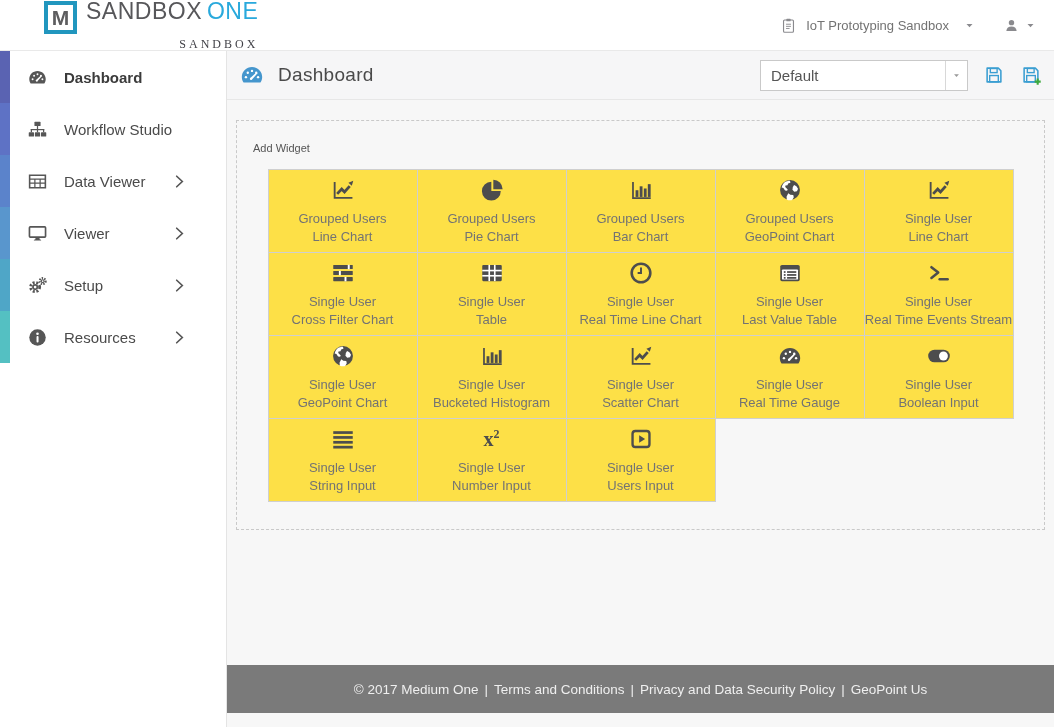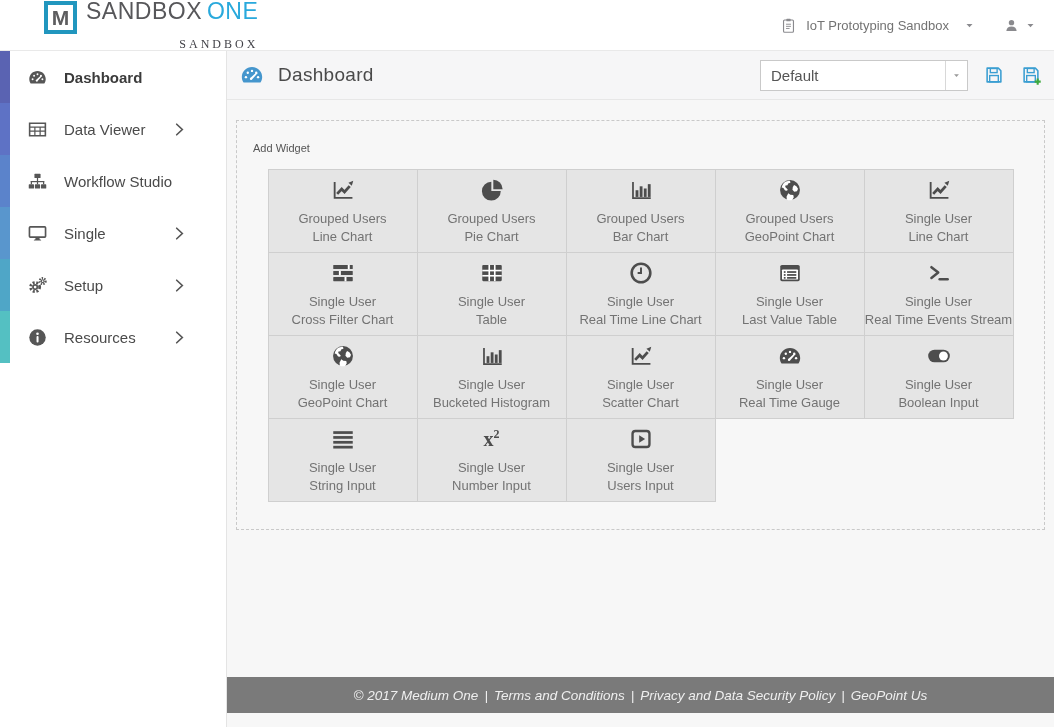--- a/index.html
+++ b/index.html
@@ -77,34 +77,34 @@
 
   
   .content { padding:20px 9px 0; }
   .panel { border:1px dashed #c9c9c9; height:410px; padding:14px 15px; }
   .panel-title { font-size:11px; color:#555; margin:7px 0 15px 1px; }
   .grid {
     width:746px; margin:0 auto; display:grid; grid-template-columns:repeat(5,149px);
     border-top:1px solid #cfcfcf; border-left:1px solid #cfcfcf;
   }
   .cell {
-    height:83px; background:#e5e5e5; border-right:1px solid #cfcfcf; border-bottom:1px solid #cfcfcf;
+    height:83px; background:#fde047; border-right:1px solid #cfcfcf; border-bottom:1px solid #cfcfcf;
     display:flex; flex-direction:column; align-items:center; justify-content:center;
     text-align:center; cursor:pointer;
   }
   .cell .icon { width:28px; height:26px; color:#4d4d4d; margin-bottom:7px; }
   .cell .x2 { font-weight:700; font-size:20px; color:#4d4d4d; line-height:1; }
   .cell .x2 sup { font-size:12px; }
   .cell-line { font-size:13px; color:#737373; line-height:18px; }
 
   
   .footer {
-    margin-top:auto; margin-bottom:14px; height:36px; flex:none; background:#7a7a7a;
+    margin-top:auto; margin-bottom:14px; height:48px; flex:none; background:#7a7a7a;
     display:flex; align-items:center; justify-content:center;
-    color:#efefef; font-size:13.5px;font-style:italic;
+    color:#efefef; font-size:13.5px;
   }
   .footer a { color:#efefef; text-decoration:none; }
   .footer .sep { margin:0 6px; }
 </style>
 </head>
 <body>
 
 <header class="topbar">
   <div class="logo">
     <div class="logo-mark">M</div>
@@ -171,53 +171,53 @@
                 <circle cx="17.6" cy="14" r="1.1"></circle>
                 <path d="M10.9 14.3l5.3-4.9.9 1-4.7 5.4a1.2 1.2 0 1 1-1.5-1.5z"></path>
               </g>
             </svg>
           </span>
           <span class="side-label">Dashboard</span>
         </a>
         <a class="side-item">
           <span class="icon">
             <svg viewBox="0 0 24 24">
-              <path d="M3 4.8h18v14.4H3z" fill="none" stroke="currentColor" stroke-width="1.8"></path>
-              <path d="M3 9.2h18M3 13.9h18M9 9.2v10M15 9.2v10" stroke="currentColor" stroke-width="1.4" fill="none"></path>
-            </svg>
-          </span>
-          <span class="side-label">Data Viewer</span>
-          <span class="icon chev">
-            <svg viewBox="0 0 24 24">
-              <path d="M8.8 6l6.4 6-6.4 6" fill="none" stroke="currentColor" stroke-width="1.9" stroke-linecap="round"></path>
-            </svg>
-          </span>
-        </a>
-        <a class="side-item">
-          <span class="icon">
-            <svg viewBox="0 0 24 24">
               <rect x="8.5" y="3.2" width="7" height="4.8" rx=".7"></rect>
               <path d="M11.3 8h1.4v3.6h-1.4z"></path>
               <path d="M4.3 11.4h15.4v1.4H4.3z"></path>
               <path d="M4.3 11.4h1.4v3.8H4.3zM11.3 11.4h1.4v3.8h-1.4zM18.3 11.4h1.4v3.8h-1.4z"></path>
               <rect x="2" y="15.2" width="6" height="4.8" rx=".7"></rect>
               <rect x="9" y="15.2" width="6" height="4.8" rx=".7"></rect>
               <rect x="16" y="15.2" width="6" height="4.8" rx=".7"></rect>
             </svg>
           </span>
           <span class="side-label">Workflow Studio</span>
         </a>
         <a class="side-item">
           <span class="icon">
             <svg viewBox="0 0 24 24">
+              <path d="M3 4.8h18v14.4H3z" fill="none" stroke="currentColor" stroke-width="1.8"></path>
+              <path d="M3 9.2h18M3 13.9h18M9 9.2v10M15 9.2v10" stroke="currentColor" stroke-width="1.4" fill="none"></path>
+            </svg>
+          </span>
+          <span class="side-label">Data Viewer</span>
+          <span class="icon chev">
+            <svg viewBox="0 0 24 24">
+              <path d="M8.8 6l6.4 6-6.4 6" fill="none" stroke="currentColor" stroke-width="1.9" stroke-linecap="round"></path>
+            </svg>
+          </span>
+        </a>
+        <a class="side-item">
+          <span class="icon">
+            <svg viewBox="0 0 24 24">
               <rect x="2.8" y="4.5" width="18.4" height="11.6" rx="1" fill="none" stroke="currentColor" stroke-width="1.9"></rect>
               <path d="M9.4 18.9l.6-2.8h4l.6 2.8c.9.1 1.6.5 1.6 1.1H7.8c0-.6.7-1 1.6-1.1z"></path>
             </svg>
           </span>
-          <span class="side-label">Single</span>
+          <span class="side-label">Viewer</span>
           <span class="icon chev">
             <svg viewBox="0 0 24 24">
               <path d="M8.8 6l6.4 6-6.4 6" fill="none" stroke="currentColor" stroke-width="1.9" stroke-linecap="round"></path>
             </svg>
           </span>
         </a>
         <a class="side-item">
           <span class="icon">
             <svg viewBox="0 0 24 24">
               <circle cx="9.3" cy="13.8" r="5.2" fill="none" stroke="currentColor" stroke-width="3.2" stroke-dasharray="2.3 1.9"></circle>

